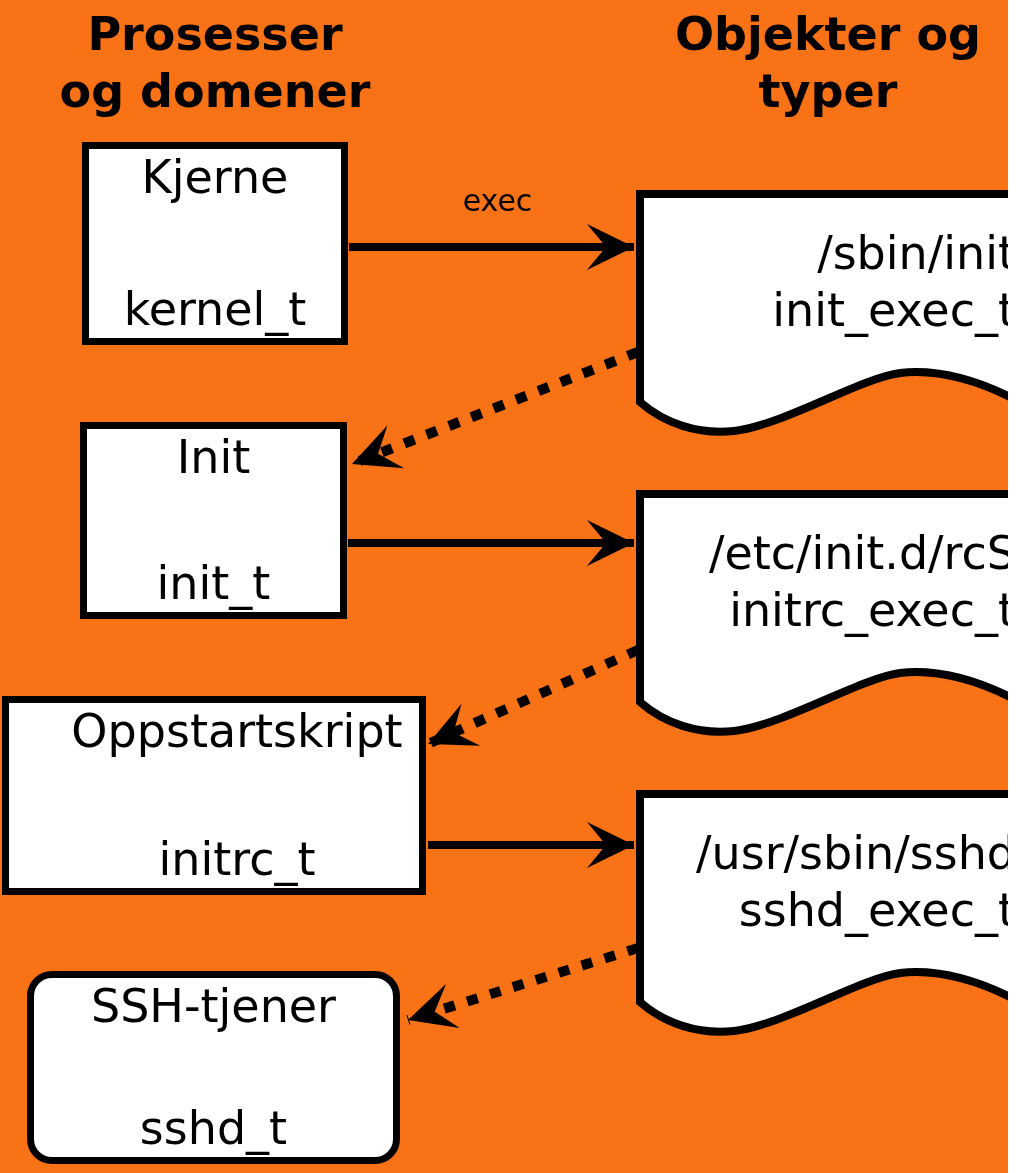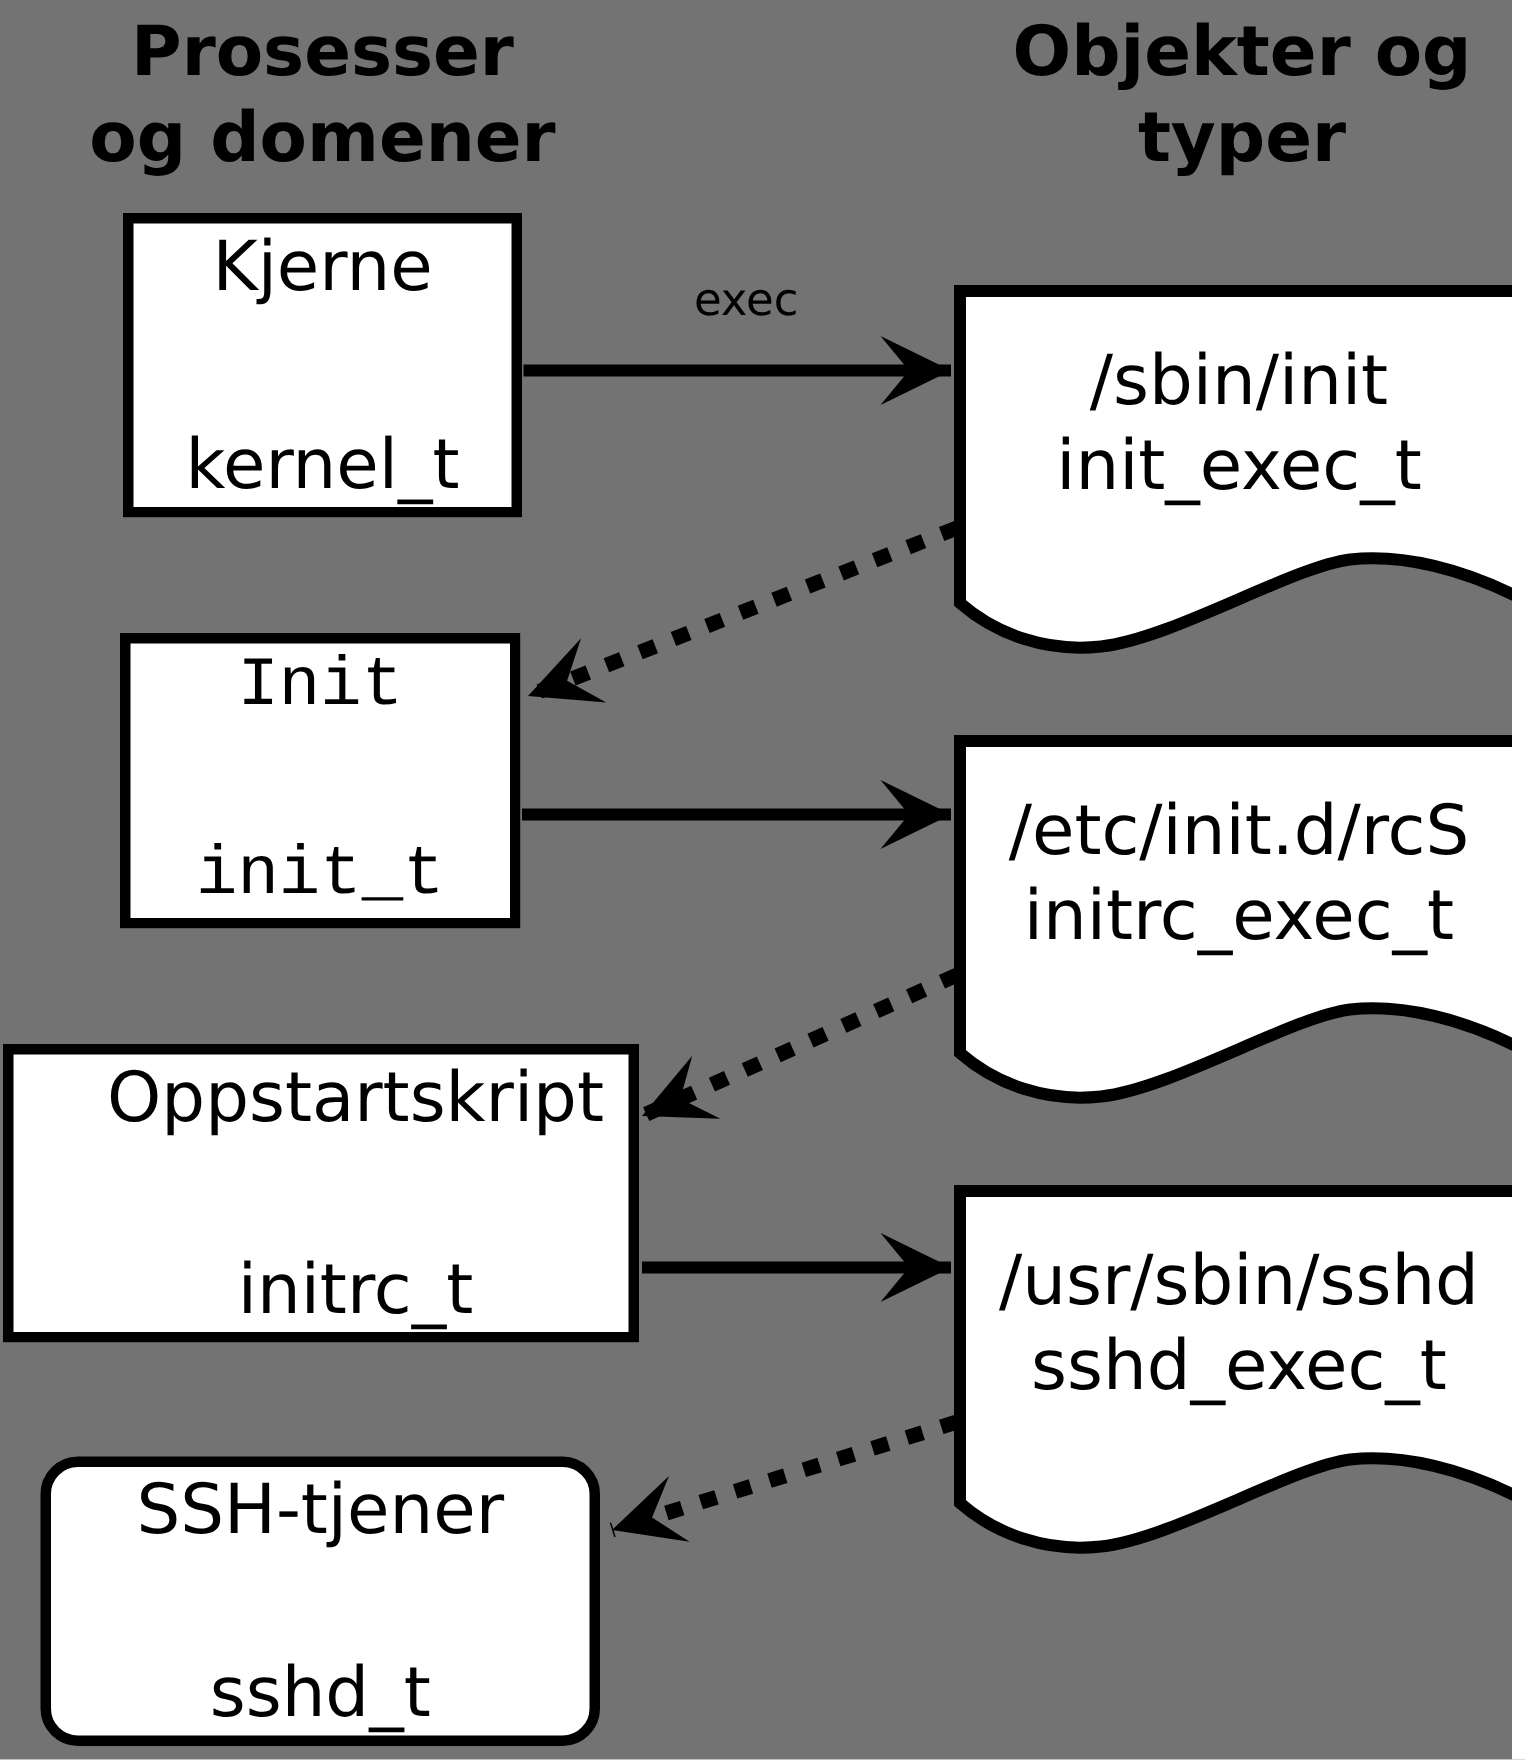--- a/index.html
+++ b/index.html
@@ -1,31 +1,31 @@
 <!DOCTYPE html>
 <html><head>
 <meta charset="utf-8">
 <style>
   html,body{margin:0;padding:0;background:#fff;}
   .canvas{
-    position:relative;width:1008px;height:1173px;background:#737373;
+    position:relative;width:1008px;height:1173px;background:#f97316;
     font-family:"DejaVu Sans","Liberation Sans",sans-serif;color:#000;overflow:hidden;
   }
   .layer{position:absolute;left:0;top:0;}
   .header{
     position:absolute;font-weight:bold;font-size:46px;line-height:57px;
     text-align:center;white-space:nowrap;
   }
   .pbox{
     position:absolute;border:7px solid #000;background:#fff;box-sizing:border-box;
     display:flex;flex-direction:column;align-items:center;justify-content:space-between;
   }
   .ntext{font-size:46px;line-height:57px;text-align:center;white-space:nowrap;}
   .doc-text{
-    position:absolute;display:flex;flex-direction:column;align-items:center;justify-content:center;
+    position:absolute;display:flex;flex-direction:column;align-items:flex-end;justify-content:center;
   }
   .edge-label{position:absolute;font-size:30px;line-height:50px;text-align:center;}
   .doc{fill:#fff;stroke:#000;stroke-width:8;}
   .solid-line{stroke:#000;stroke-width:8;}
   .dash-line{stroke:#000;stroke-width:10;stroke-dasharray:11 13;}
 </style>
 </head>
 <body>
 
 <div class="canvas">
@@ -59,21 +59,21 @@
   </div>
   <div class="header" style="left:628px;top:6px;width:400px;">
     <div>Objekter og</div>
     <div>typer</div>
   </div>
 
   <div class="pbox" style="left:82px;top:142px;width:266px;height:203px;">
     <div class="ntext">Kjerne</div>
     <div class="ntext">kernel_t</div>
   </div>
-  <div class="pbox" style="left:80px;top:422px;width:267px;height:197px;font-family:Liberation Mono, monospace;">
+  <div class="pbox" style="left:80px;top:422px;width:267px;height:197px;">
     <div class="ntext">Init</div>
     <div class="ntext">init_t</div>
   </div>
   <div class="pbox" style="left:2px;top:696px;width:424px;height:199px;padding-left:46px;">
     <div class="ntext">Oppstartskript</div>
     <div class="ntext">initrc_t</div>
   </div>
   <div class="pbox" style="left:27px;top:971px;width:373px;height:193px;border-radius:25px;">
     <div class="ntext">SSH-tjener</div>
     <div class="ntext">sshd_t</div>

